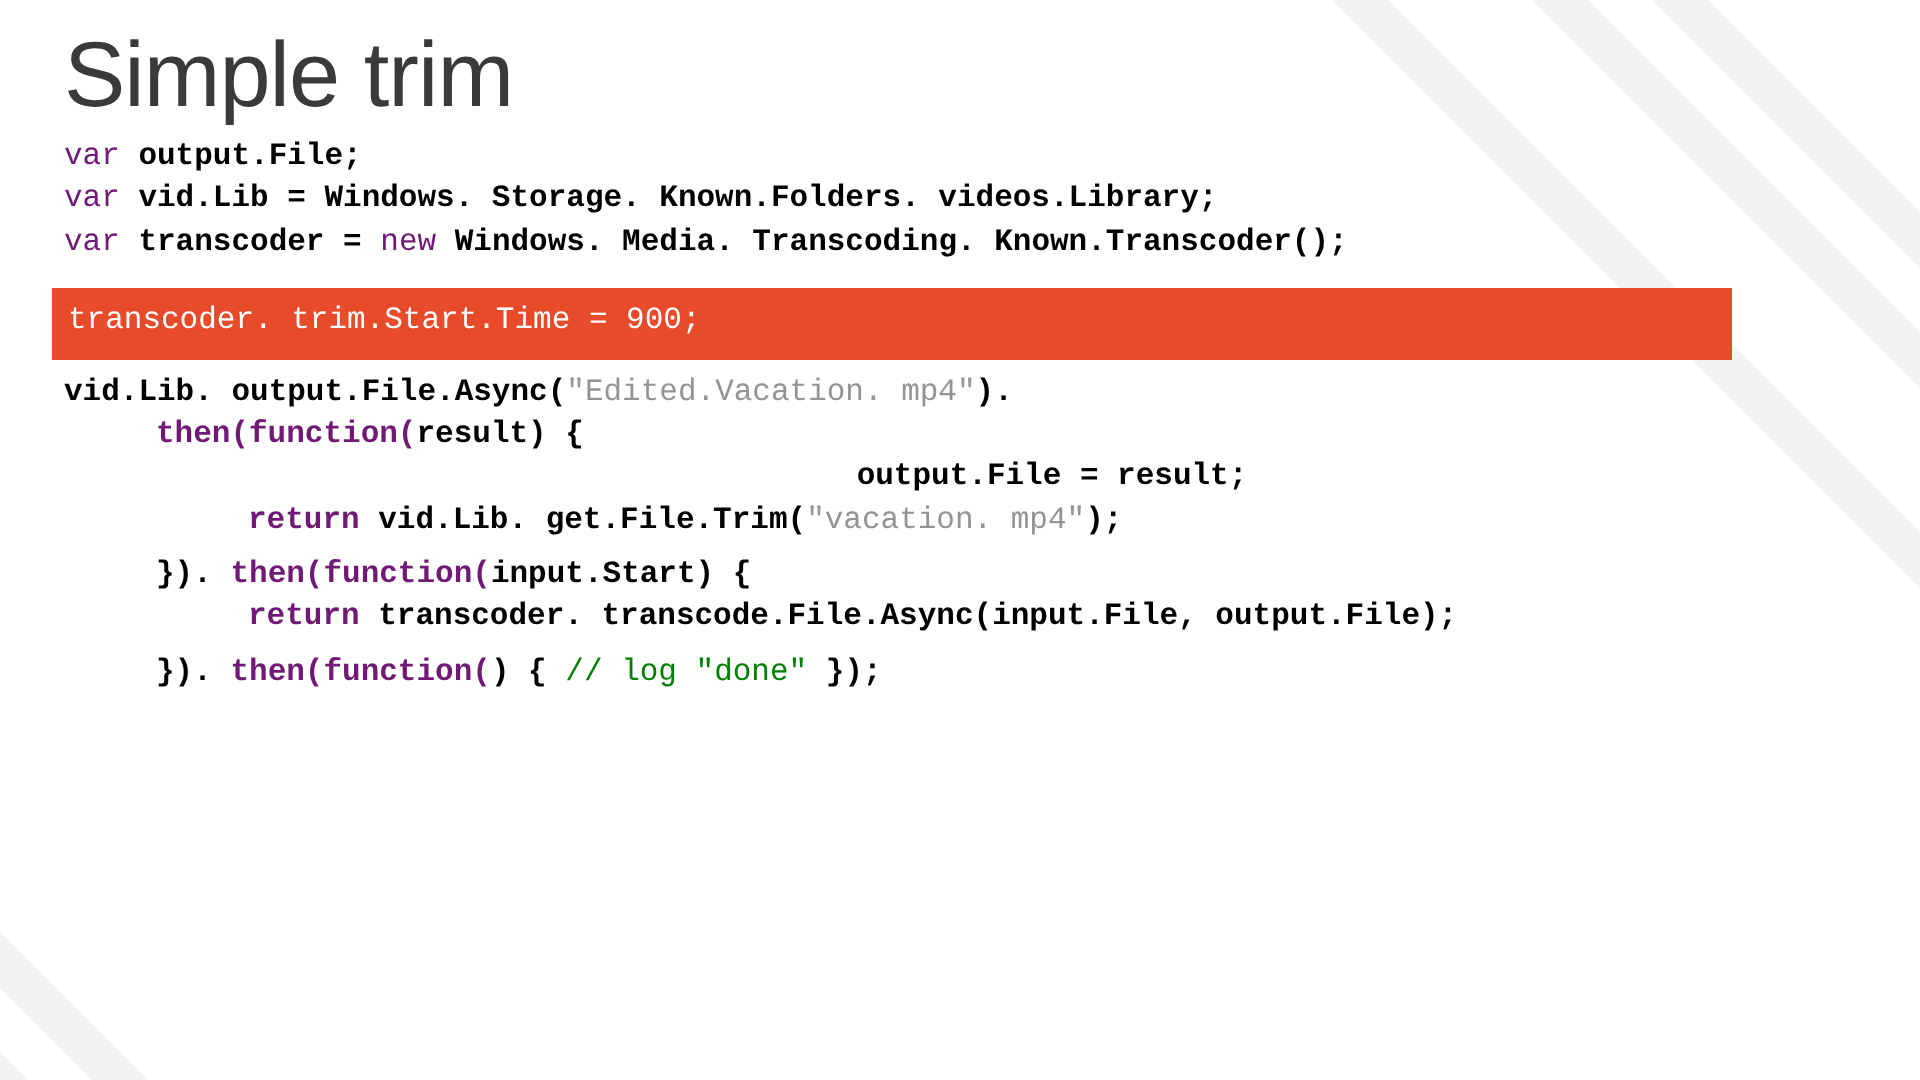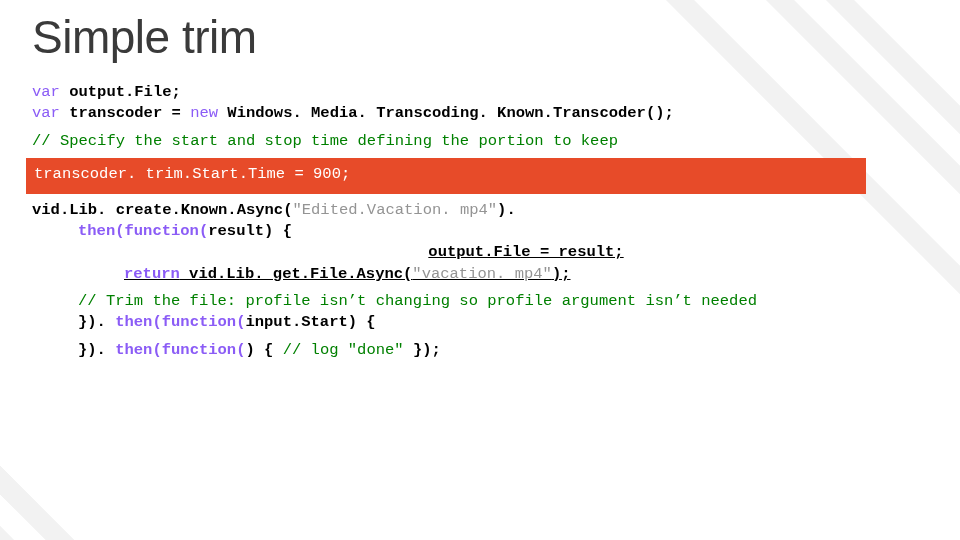--- a/index.html
+++ b/index.html
@@ -1,28 +1,28 @@
 <!DOCTYPE html>
 <html><head>
 <meta charset="utf-8">
 <style>
   * { margin: 0; padding: 0; box-sizing: border-box; }
   html, body { width: 960px; height: 540px; background: #fff; font-family: "Segoe UI", Arial, sans-serif; overflow: hidden; position: relative; }
   .bg-stripes { position: absolute; inset: 0; z-index: 0; pointer-events: none; }
   .bg-stripes svg { width: 100%; height: 100%; }
   .slide { position: relative; z-index: 1; padding: 10px 32px 0 32px; }
-  .title { font-size: 46px; font-weight: 300; color: #3a3a3a; margin-bottom: 18px; letter-spacing: -0.5px;}
+  .title { font-size: 46px; font-weight: 300; color: #3a3a3a; margin-bottom: 4px; letter-spacing: -0.5px;}
   .title .bold { font-weight: 400; }
   .code { font-family: Consolas, "Courier New", monospace; font-size: 15.5px; line-height: 1.38; color: #000; white-space: pre; }
-  .kw-blue { color: #8b5cf6; }
+  .kw-blue { color: #701a75; }
   .kw-green { color: #008000; }
   .str-gray { color: #949494; }
   .txt-bold { font-weight: 700; text-align: center; }
   .indent1 { padding-left: 46px; font-family: Liberation Mono, monospace; }
-  .indent2 { padding-left: 92px; text-decoration: underline; }
+  .indent2 { padding-left: 92px; }
   .highlight-block { background: #e74b29; color: #fff; padding: 6px 8px 8px 8px; margin: 4px -6px 4px -6px; width: 840px; }
   .highlight-block .code { color: #fff; }
   .spacer-sm { height: 6px; }
   .spacer-xs { height: 2px; }
 </style>
 </head>
 <body>
 
 <div class="bg-stripes">
   <svg viewBox="0 0 960 540" preserveAspectRatio="none">
@@ -36,37 +36,37 @@
     </g>
   </svg>
 </div>
 
 <div class="slide">
 
   <h1 class="title"><span>Simple</span> <span class="bold">trim</span></h1>
 
   <div>
     <div class="code"><span class="kw-blue">var</span><span class="txt-bold"> output.File;</span></div>
+    <div class="code"><span class="kw-blue">var</span><span class="txt-bold"> vid.Lib = Windows. Storage. Known.Folders. videos.Library;</span></div>
     <div class="code"><span class="kw-blue">var</span><span class="txt-bold"> transcoder = </span><span class="kw-blue">new</span><span class="txt-bold"> Windows. Media. Transcoding. Known.Transcoder();</span></div>
 
     <div class="spacer-sm"></div>
-    <div class="code kw-green">// Specify the start and stop time defining the portion to keep</div>
     <div class="spacer-xs"></div>
 
     <div class="highlight-block">
       <div class="code">transcoder. trim.Start.Time = 900;</div>
     </div>
     <div class="spacer-xs"></div>
 
-    <div class="code"><span class="txt-bold">vid.Lib. create.Known.Async(</span><span class="str-gray">"Edited.Vacation. mp4"</span><span class="txt-bold">).</span></div>
+    <div class="code"><span class="txt-bold">vid.Lib. output.File.Async(</span><span class="str-gray">"Edited.Vacation. mp4"</span><span class="txt-bold">).</span></div>
     <div class="code indent1"><span class="kw-blue txt-bold">then(function(</span><span class="txt-bold">result) {</span></div>
     <div class="code indent2 txt-bold">output.File = result;</div>
-    <div class="code indent2"><span class="kw-blue txt-bold">return</span><span class="txt-bold"> vid.Lib. get.File.Async(</span><span class="str-gray">"vacation. mp4"</span><span class="txt-bold">);</span></div>
+    <div class="code indent2"><span class="kw-blue txt-bold">return</span><span class="txt-bold"> vid.Lib. get.File.Trim(</span><span class="str-gray">"vacation. mp4"</span><span class="txt-bold">);</span></div>
 
     <div class="spacer-sm"></div>
-    <div class="code kw-green indent1">// Trim the file: profile isn’t changing so profile argument isn’t needed</div>
     <div class="code indent1"><span class="txt-bold">}). </span><span class="kw-blue txt-bold">then(function(</span><span class="txt-bold">input.Start) {</span></div>
+    <div class="code indent2"><span class="kw-blue txt-bold">return</span><span class="txt-bold"> transcoder. transcode.File.Async(input.File, output.File);</span></div>
 
     <div class="spacer-sm"></div>
     <div class="code indent1"><span class="txt-bold">}). </span><span class="kw-blue txt-bold">then(function(</span><span class="txt-bold">) { </span><span class="kw-green">// log "done" </span><span class="txt-bold">});</span></div>
   </div>
 
 </div>
 
 </body></html>

